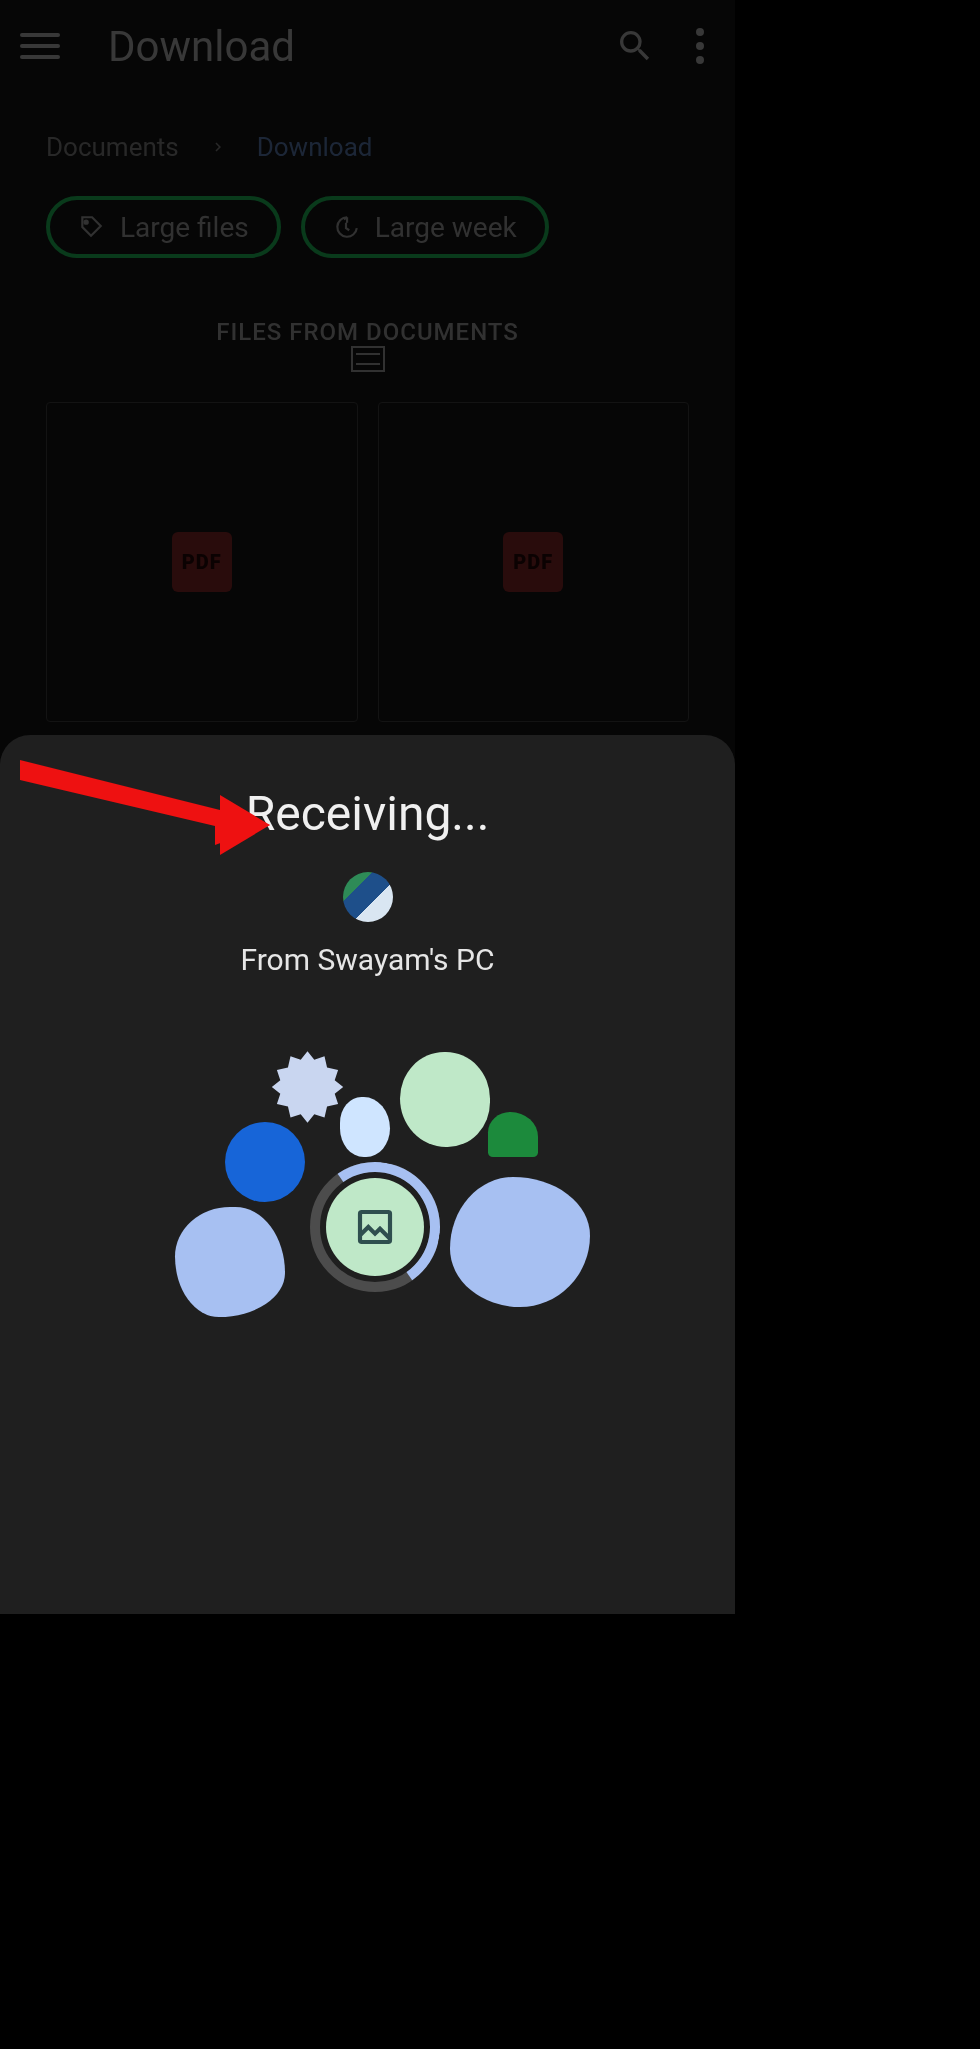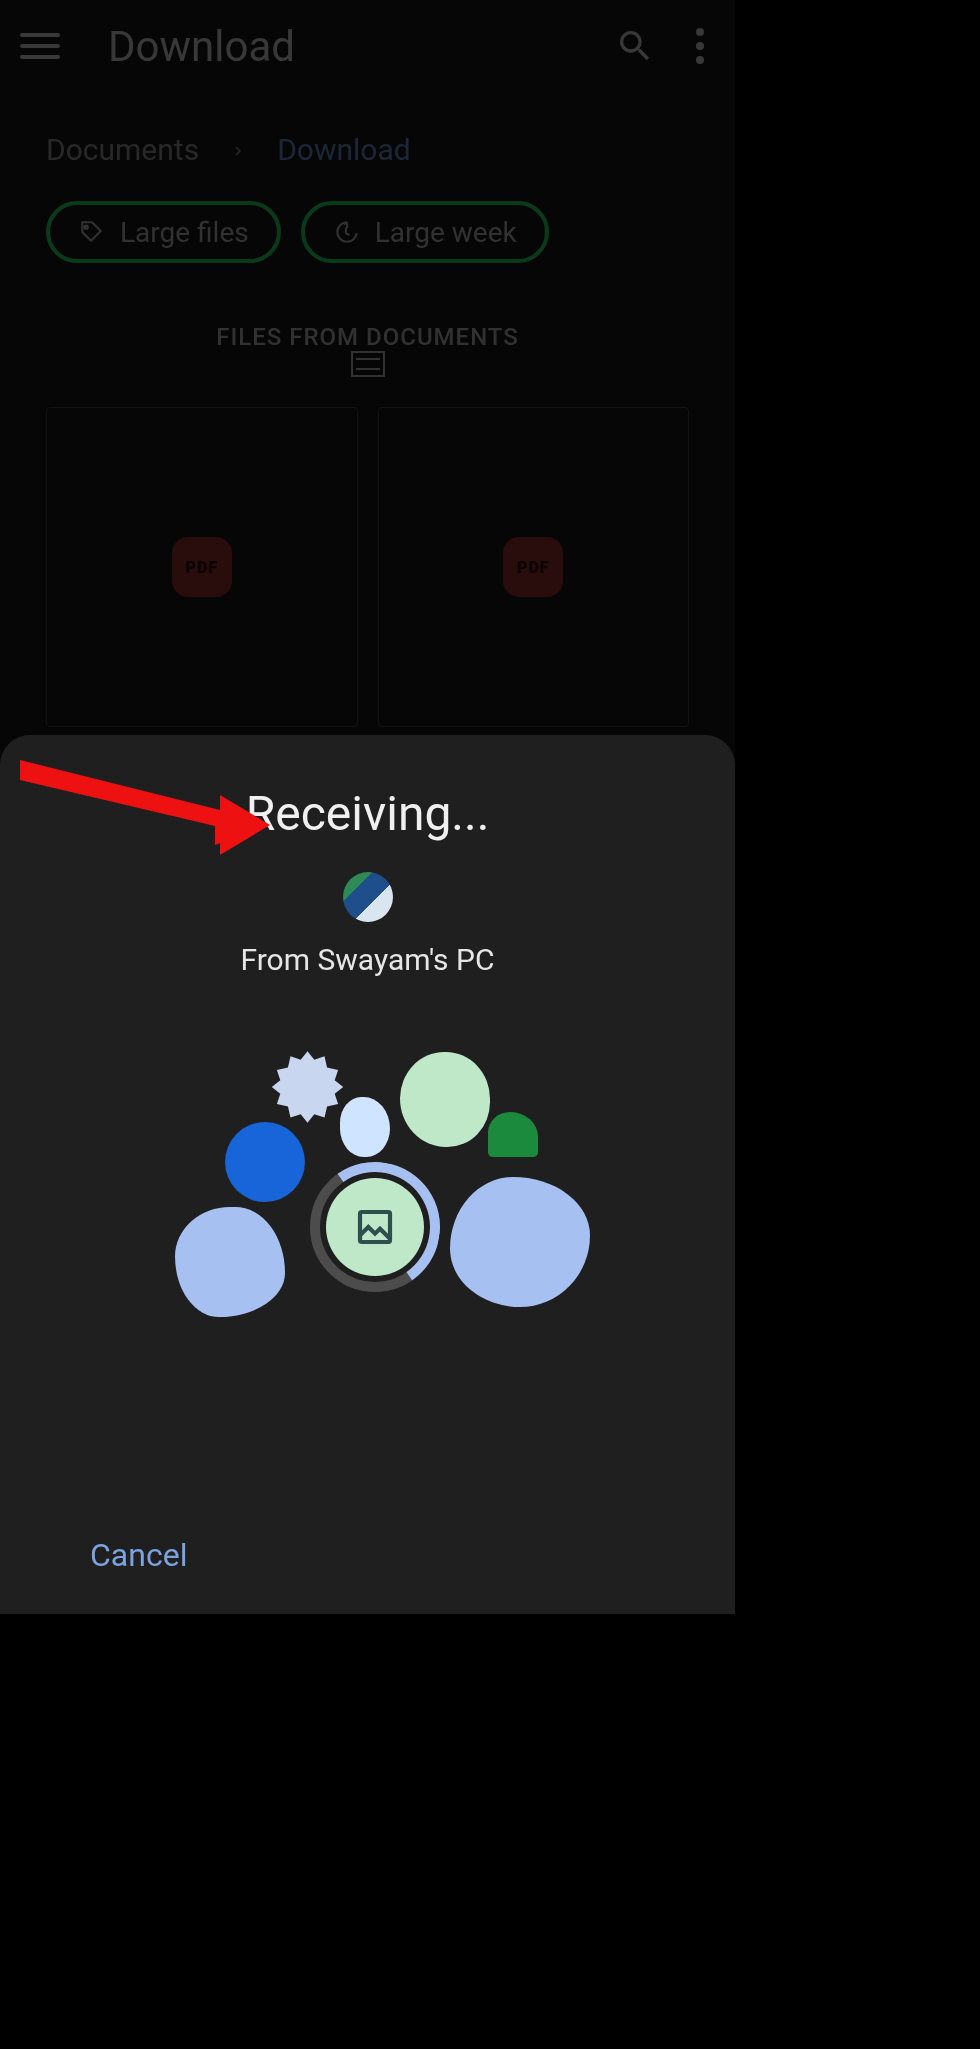--- a/index.html
+++ b/index.html
@@ -12,37 +12,37 @@
   .hamburger { width: 40px; height: 40px; margin-right: 48px; display:flex; flex-direction:column; justify-content:center; gap:7px; }
   .hamburger span { display:block; height:4px; background:#7c7c7c; border-radius:2px; }
   .appbar-title { font-size: 42px; font-weight: 400; color: #7c7c7c; flex: 1; }
   .search-ico svg, .more-ico svg { fill:#7c7c7c; }
   .search-ico { width:40px; height:40px; margin-right:40px; }
   .more-ico { width:10px; display:flex; flex-direction:column; gap:6px; align-items:center; margin-right:10px;}
   .more-ico span{ width:8px;height:8px;border-radius:50%;background:#7c7c7c;}
 
   .scrim { position:absolute; inset:0; background: rgba(0,0,0,0.55); }
 
-  .crumbs { display:flex; align-items:center; padding: 40px 46px 24px; font-size:30px; color:#5a5a5a; gap:30px;}
+  .crumbs { display:flex; align-items:center; padding: 40px 46px 24px; font-size:26px; color:#5a5a5a; gap:30px;}
   .crumb.active { color:#3f567a; }
   .crumb-sep svg{ fill:#5a5a5a; width:18px; height:18px;}
 
   .chips { display:flex; gap:20px; padding: 10px 46px 40px; }
   .chip { border:4px solid #15803d; border-radius: 36px; height:62px; padding: 0 28px; display:flex; align-items:center; gap:16px; color:#6d6d6d; font-size:28px;}
   .chip svg{ width:26px; height:26px; stroke:#6d6d6d; fill:none; stroke-width:2;}
 
   .section-hdr { display:flex; align-items:center; justify-content:space-between; padding: 20px 46px 30px; flex-direction: column; }
   .section-hdr .lbl{ font-size:24px; letter-spacing:1px; color:#6d6d6d; font-weight:500;}
   .viewtoggle { width:34px; height:26px; border:2px solid #6d6d6d; position:relative;}
   .viewtoggle::before,.viewtoggle::after{content:"";position:absolute;left:3px;right:3px;height:2px;background:#6d6d6d;}
   .viewtoggle::before{top:5px;} .viewtoggle::after{bottom:5px;}
 
   .grid { display:flex; gap:20px; padding: 0 46px; }
   .tile { flex:1; height:320px; border:1px solid #2a2a2a; border-radius:4px; display:flex; align-items:center; justify-content:center;}
-  .pdf-badge { width:60px; height:60px; background:#5c1b1b; border-radius:16px; display:flex; align-items:center; justify-content:center; color:#1a0606; font-weight:900; font-size:16px; letter-spacing:1px;}
+  .pdf-badge { width:60px; height:60px; background:#5c1b1b; border-radius:6px; display:flex; align-items:center; justify-content:center; color:#1a0606; font-weight:900; font-size:20px; letter-spacing:1px;}
 
   
   .sheet { position:absolute; left:0; right:0; bottom:0; top:735px; background:#1f1f1f; border-radius: 30px 30px 0 0; padding-top: 50px;}
   .sheet-title { text-align:center; font-size:48px; color:#f0f0f0; font-weight:400;}
   .from-row { display:flex; align-items:center; justify-content:center; gap:20px; margin-top:30px;flex-direction:column;}
   .avatar { width:50px; height:50px; border-radius:50%; background: linear-gradient(135deg,#2e8b57 30%, #1e4f8a 30% 60%, #d9e6f2 60%); }
   .from-text{ font-size:30px; color:#e6e6e6;}
 
   .blobzone{ position:relative; width:100%; height:380px; margin-top:80px;}
   .blob{position:absolute;}
@@ -166,23 +166,20 @@
         <div class="disc">
           <svg viewBox="0 0 24 24">
               <rect x="3" y="3" width="18" height="18" rx="1"></rect>
               <path d="M3 17l5-5 4 4 3-3 6 6"></path>
             </svg>
         </div>
       </div>
     </div>
 
 
-    <div class="sheet-footer">
-      <span class="cancel">Cancel</span>
-    </div>
   </div>
 
   <div class="arrow">
     <svg viewBox="0 0 250 110">
       <defs></defs>
       <polygon points="0,10 200,60 250,75 195,95 195,76 0,30" fill="#e11"></polygon>
       <polygon points="200,45 250,75 200,105" fill="#e11"></polygon>
     </svg>
   </div>
 

